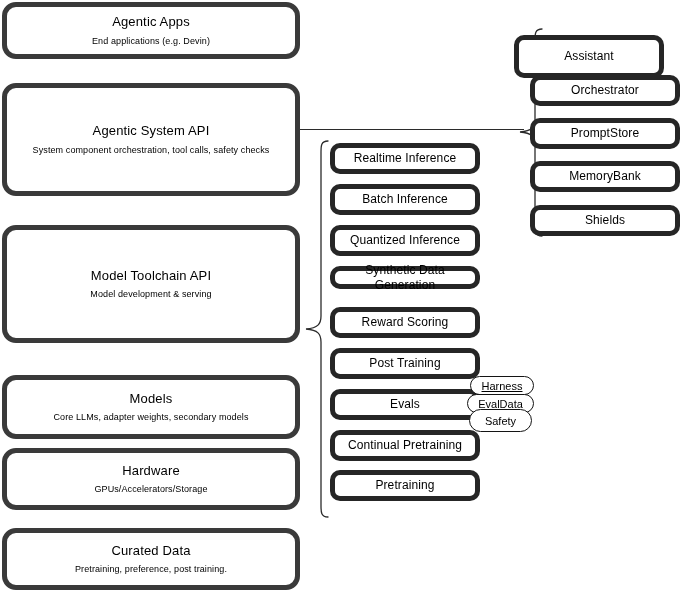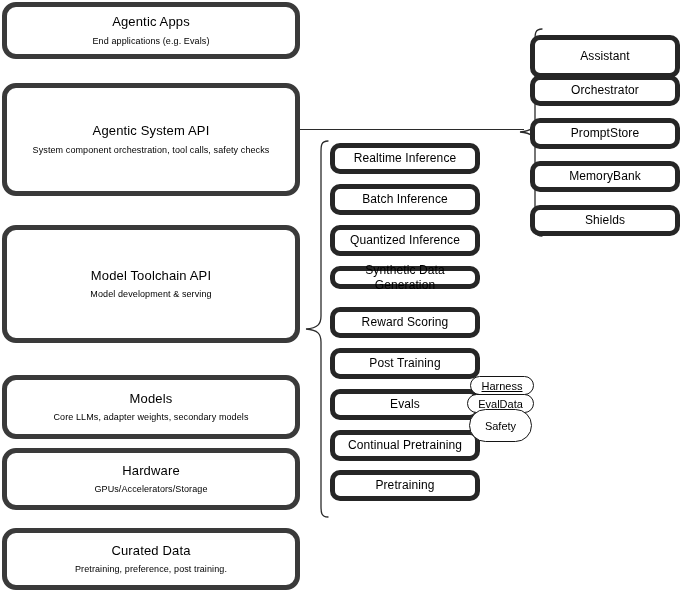--- a/index.html
+++ b/index.html
@@ -91,21 +91,21 @@
     z-index: 1;
   }
 </style>
 </head>
 <body>
 
 <div id="canvas">
 
   <div class="box layer" style="left:2px; top:2px; width:298px; height:57px;">
     <div class="layer-title">Agentic Apps</div>
-    <div class="layer-sub">End applications (e.g. Evals)</div>
+    <div class="layer-sub">End applications (e.g. Devin)</div>
   </div>
 
   <div class="box layer" style="left:2px; top:83px; width:298px; height:113px;">
     <div class="layer-title">Agentic System API</div>
     <div class="layer-sub">System component orchestration, tool calls, safety checks</div>
   </div>
 
   <div class="box layer" style="left:2px; top:225px; width:298px; height:118px;">
     <div class="layer-title">Model Toolchain API</div>
     <div class="layer-sub">Model development &amp; serving</div>
@@ -167,25 +167,25 @@
   <div class="box item" style="left:330px; top:470px; width:150px; height:31px;">
     <span>Pretraining</span>
   </div>
 
   <div class="pill" style="left:470px; top:376px; width:64px; height:19px;text-decoration:underline;">
     <span>Harness</span>
   </div>
   <div class="pill" style="left:467px; top:394px; width:67px; height:19px;">
     <span>EvalData</span>
   </div>
-  <div class="pill" style="left:469px; top:409px; width:63px; height:33px;">
+  <div class="pill" style="left:469px; top:409px; width:63px; height:23px;">
     <span>Safety</span>
   </div>
 
-  <div class="box item" style="left:530px; top:35px; width:150px; height:43px;justify-content:center;">
+  <div class="box item" style="left:514px; top:35px; width:150px; height:43px;justify-content:center;">
     <span>Assistant</span>
   </div>
   <div class="box item" style="left:530px; top:75px; width:150px; height:31px;">
     <span>Orchestrator</span>
   </div>
   <div class="box item" style="left:530px; top:118px; width:150px; height:31px;">
     <span>PromptStore</span>
   </div>
   <div class="box item" style="left:530px; top:161px; width:150px; height:31px;">
     <span>MemoryBank</span>

